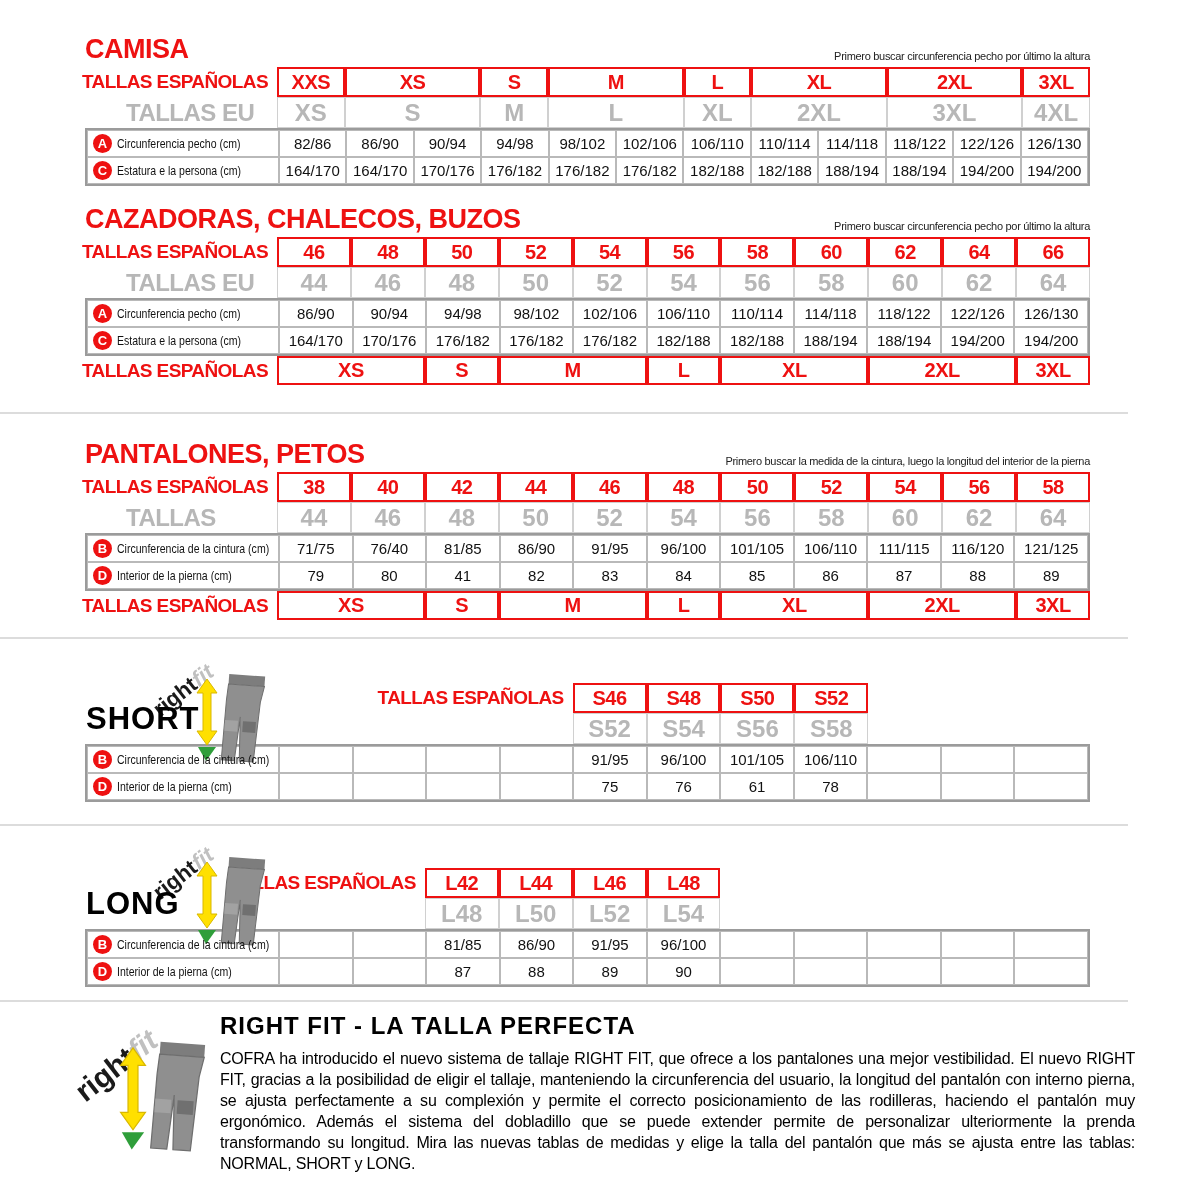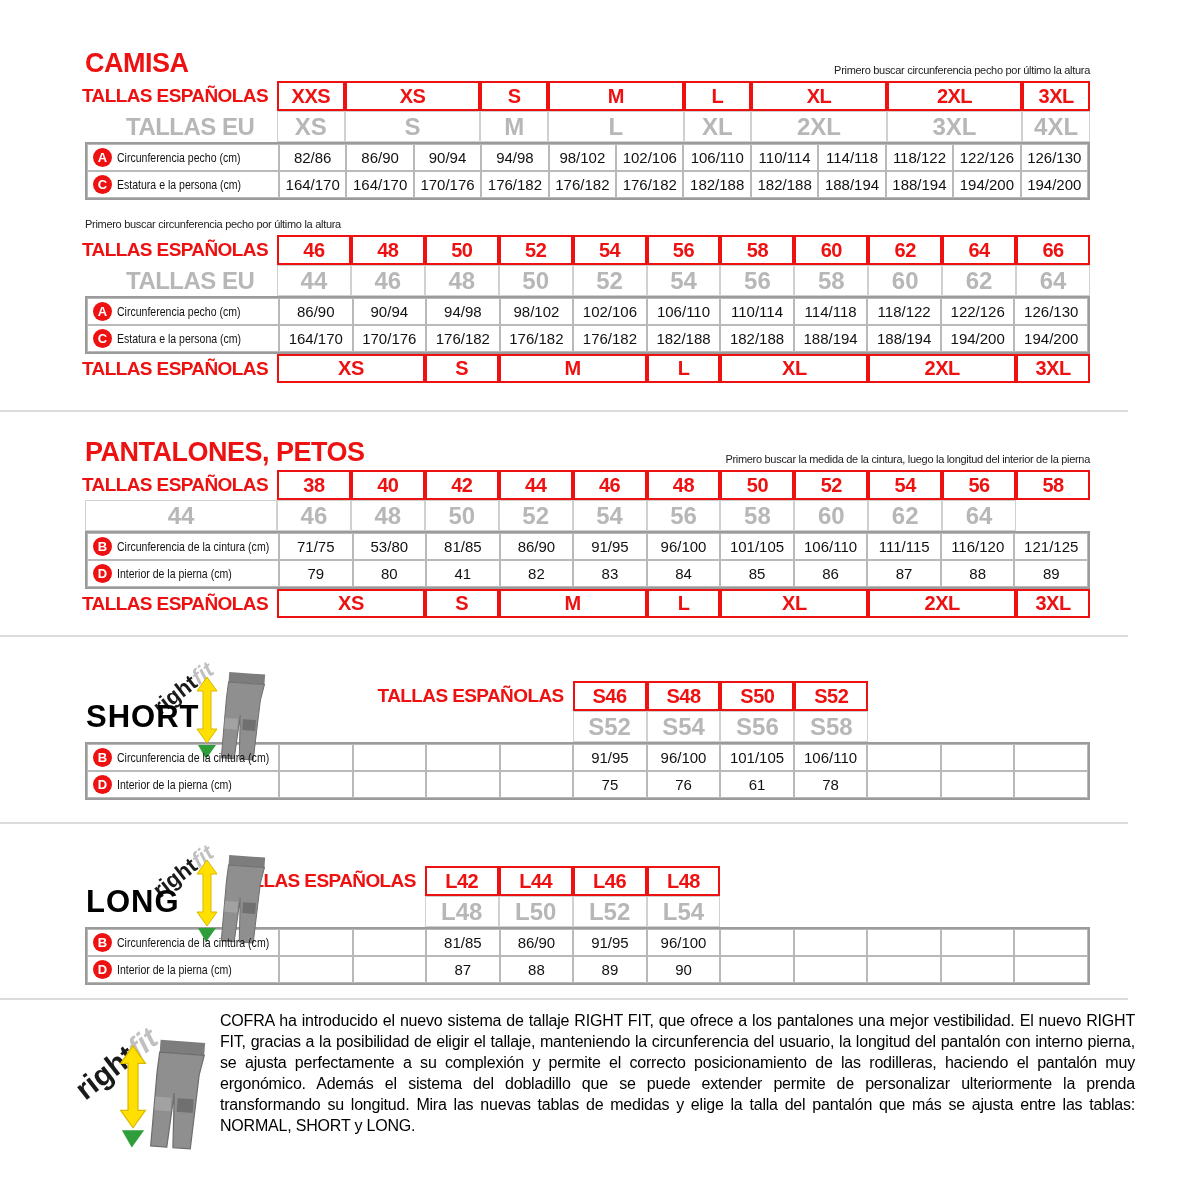--- a/index.html
+++ b/index.html
@@ -62,21 +62,21 @@
   .rightfit-sec{display:flex;margin-left:85px;width:1040px;}
   .rf-text{flex:1;padding-left:5px;}
   .rf-title{font-weight:bold;font-size:24px;letter-spacing:1px;color:#000;margin-bottom:8px;}
   .rf-para{font-size:16px;line-height:21px;letter-spacing:-0.2px;text-align:justify;width:915px;color:#000;}
 </style>
 </head>
 <body>
 
 <div class="page">
 
-  <div class="sec" style="padding-top:48px">
+  <div class="sec" style="padding-top:34px">
     <div class="titlebar">
       <div class="sec-title">CAMISA</div>
       <div class="sec-note">Primero buscar circunferencia pecho por último la altura</div>
     </div>
     <div class="sizetable">
         <div class="trow es" style="grid-template-columns: 192px repeat(12, 1fr);">
           <div class="lbl es">TALLAS ESPAÑOLAS</div>
           <div class="c red">XXS</div>
           <div class="c red" style="grid-column: span 2;">XS</div>
           <div class="c red">S</div>
@@ -133,20 +133,21 @@
             <div class="c val">188/194</div>
             <div class="c val">194/200</div>
             <div class="c val">194/200</div>
           </div>
         </div>
       </div>
   </div>
 
   <div class="sec" style="margin-top:18px">
     <div class="titlebar">
+      <div class="sec-title">CAZADORAS, CHALECOS, BUZOS</div>
       <div class="sec-note">Primero buscar circunferencia pecho por último la altura</div>
     </div>
     <div class="sizetable">
         <div class="trow es" style="grid-template-columns: 192px repeat(11, 1fr);">
           <div class="lbl es">TALLAS ESPAÑOLAS</div>
           <div class="c red">46</div>
           <div class="c red">48</div>
           <div class="c red">50</div>
           <div class="c red">52</div>
           <div class="c red">54</div>
@@ -236,40 +237,41 @@
           <div class="c red">44</div>
           <div class="c red">46</div>
           <div class="c red">48</div>
           <div class="c red">50</div>
           <div class="c red">52</div>
           <div class="c red">54</div>
           <div class="c red">56</div>
           <div class="c red">58</div>
         </div>
         <div class="trow eu" style="grid-template-columns: 192px repeat(11, 1fr);">
+          <div class="lbl eu">TALLAS</div>
           <div class="c gray">44</div>
           <div class="c gray">46</div>
           <div class="c gray">48</div>
           <div class="c gray">50</div>
           <div class="c gray">52</div>
           <div class="c gray">54</div>
           <div class="c gray">56</div>
           <div class="c gray">58</div>
           <div class="c gray">60</div>
           <div class="c gray">62</div>
           <div class="c gray">64</div>
         </div>
         <div class="datablock">
           <div class="trow data" style="grid-template-columns: 192px repeat(11, 1fr);">
             <div class="rowlbl">
               <span class="badge">B</span>
               <span class="txt">Circunferencia de la cintura (cm)</span>
             </div>
             <div class="c val">71/75</div>
-            <div class="c val">53/80</div>
+            <div class="c val">76/40</div>
             <div class="c val">81/85</div>
             <div class="c val">86/90</div>
             <div class="c val">91/95</div>
             <div class="c val">96/100</div>
             <div class="c val">101/105</div>
             <div class="c val">106/110</div>
             <div class="c val">111/115</div>
             <div class="c val">116/120</div>
             <div class="c val">121/125</div>
           </div>
@@ -460,17 +462,18 @@
           <rect x="30" y="4" width="36" height="10" fill="#7d7d7d"></rect>
           <path d="M30,14 H66 L63,30 L60,90 H46 L44,46 L41,90 H28 L29,30 Z" fill="#8f8f8f" stroke="#6e6e6e" stroke-width="1"></path>
           <rect x="47" y="50" width="13" height="11" fill="#707070"></rect>
           <rect x="29" y="50" width="13" height="11" fill="#a2a2a2"></rect>
         </g>
         <polygon points="11,8 21,22 15,22 15,60 21,60 11,74 1,60 7,60 7,22 1,22" fill="#ffe000" stroke="#d9b800" stroke-width="1"></polygon>
         <polygon points="2,76 20,76 10,90" fill="#2f9e3a"></polygon>
       </svg>
     </div>
     <div class="rf-text">
+      <div class="rf-title">RIGHT FIT - LA TALLA PERFECTA</div>
       <div class="rf-para">COFRA ha introducido el nuevo sistema de tallaje RIGHT FIT, que ofrece a los pantalones una mejor vestibilidad. El nuevo RIGHT FIT, gracias a la posibilidad de eligir el tallaje, manteniendo la circunferencia del usuario, la longitud del pantalón con interno pierna, se ajusta perfectamente a su complexión y permite el correcto posicionamiento de las rodilleras, haciendo el pantalón muy ergonómico. Además el sistema del dobladillo que se puede extender permite de personalizar ulteriormente la prenda transformando su longitud. Mira las nuevas tablas de medidas y elige la talla del pantalón que más se ajusta entre las tablas: NORMAL, SHORT y LONG.</div>
     </div>
   </div>
 
 </div>
 
 </body></html>

